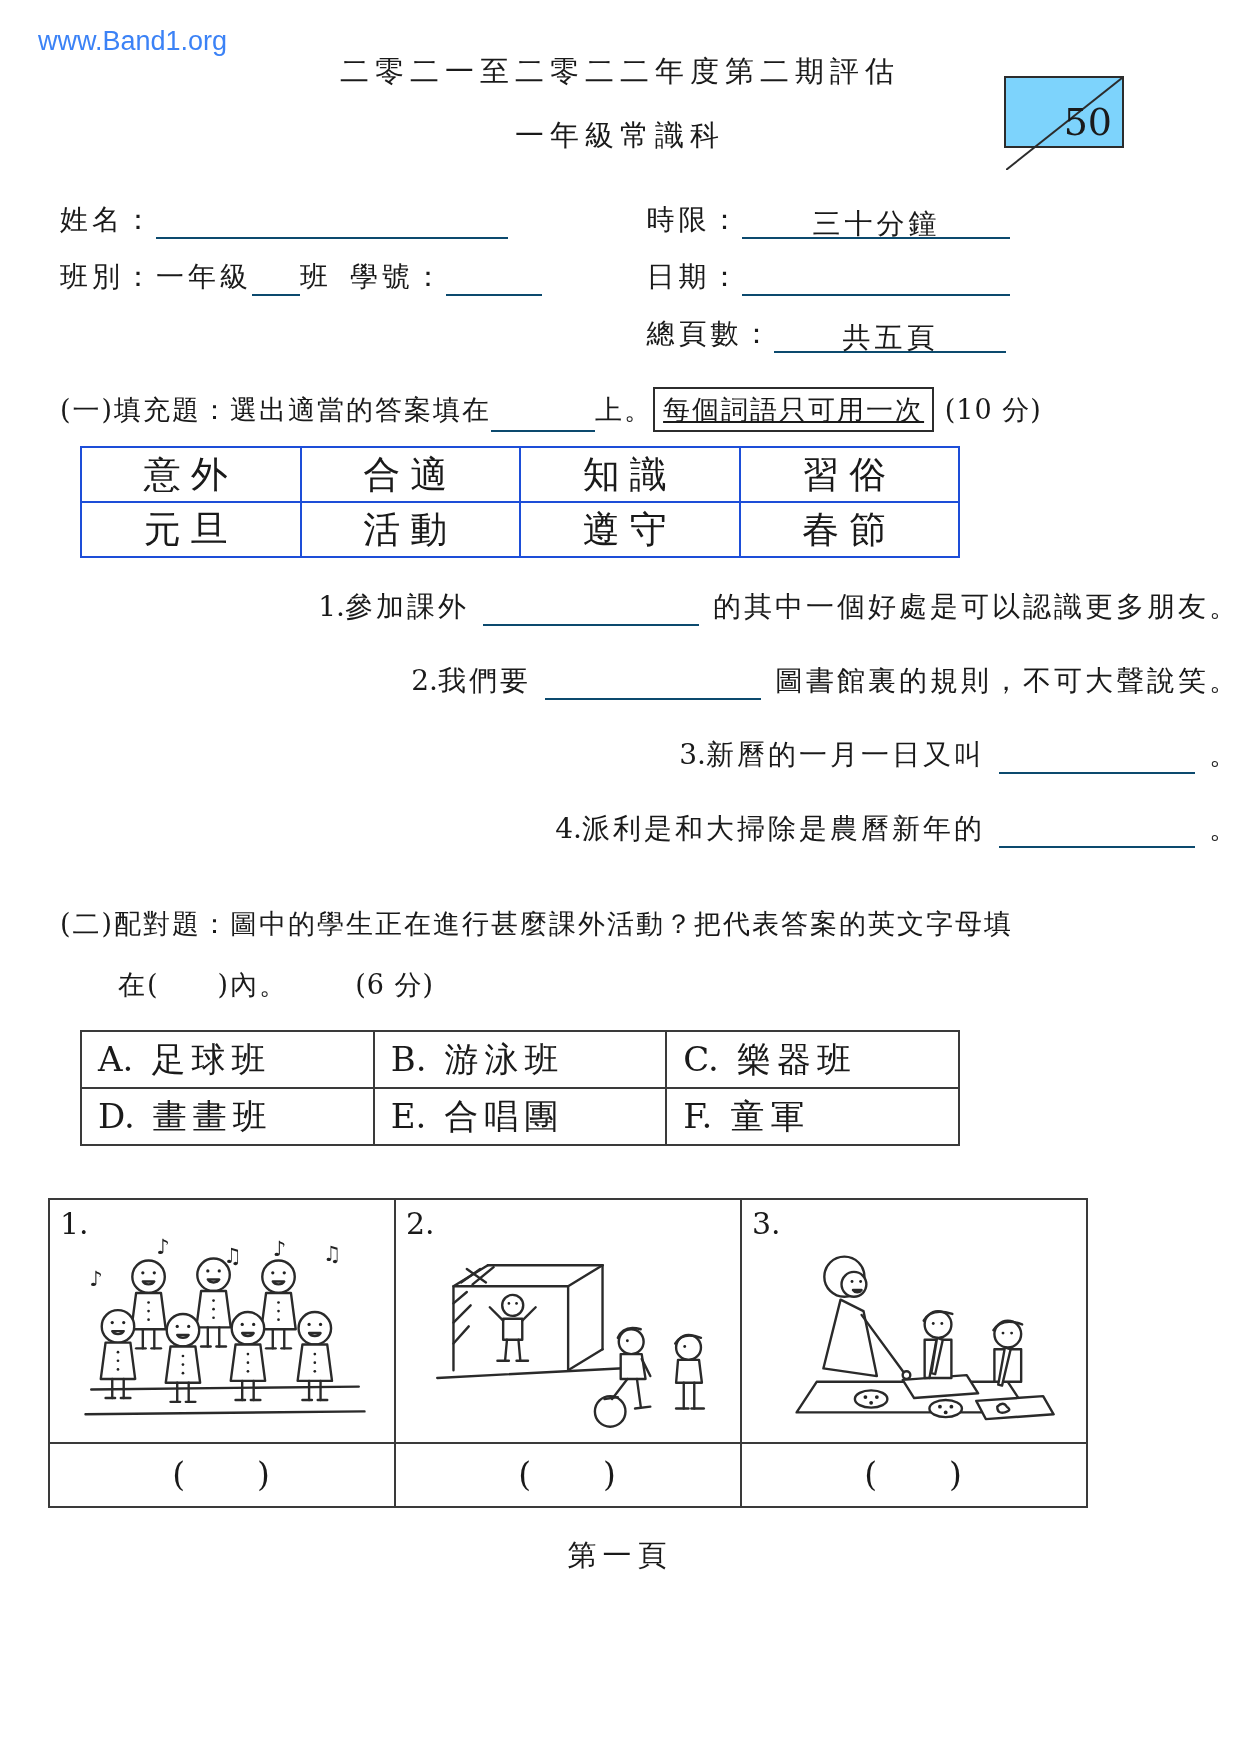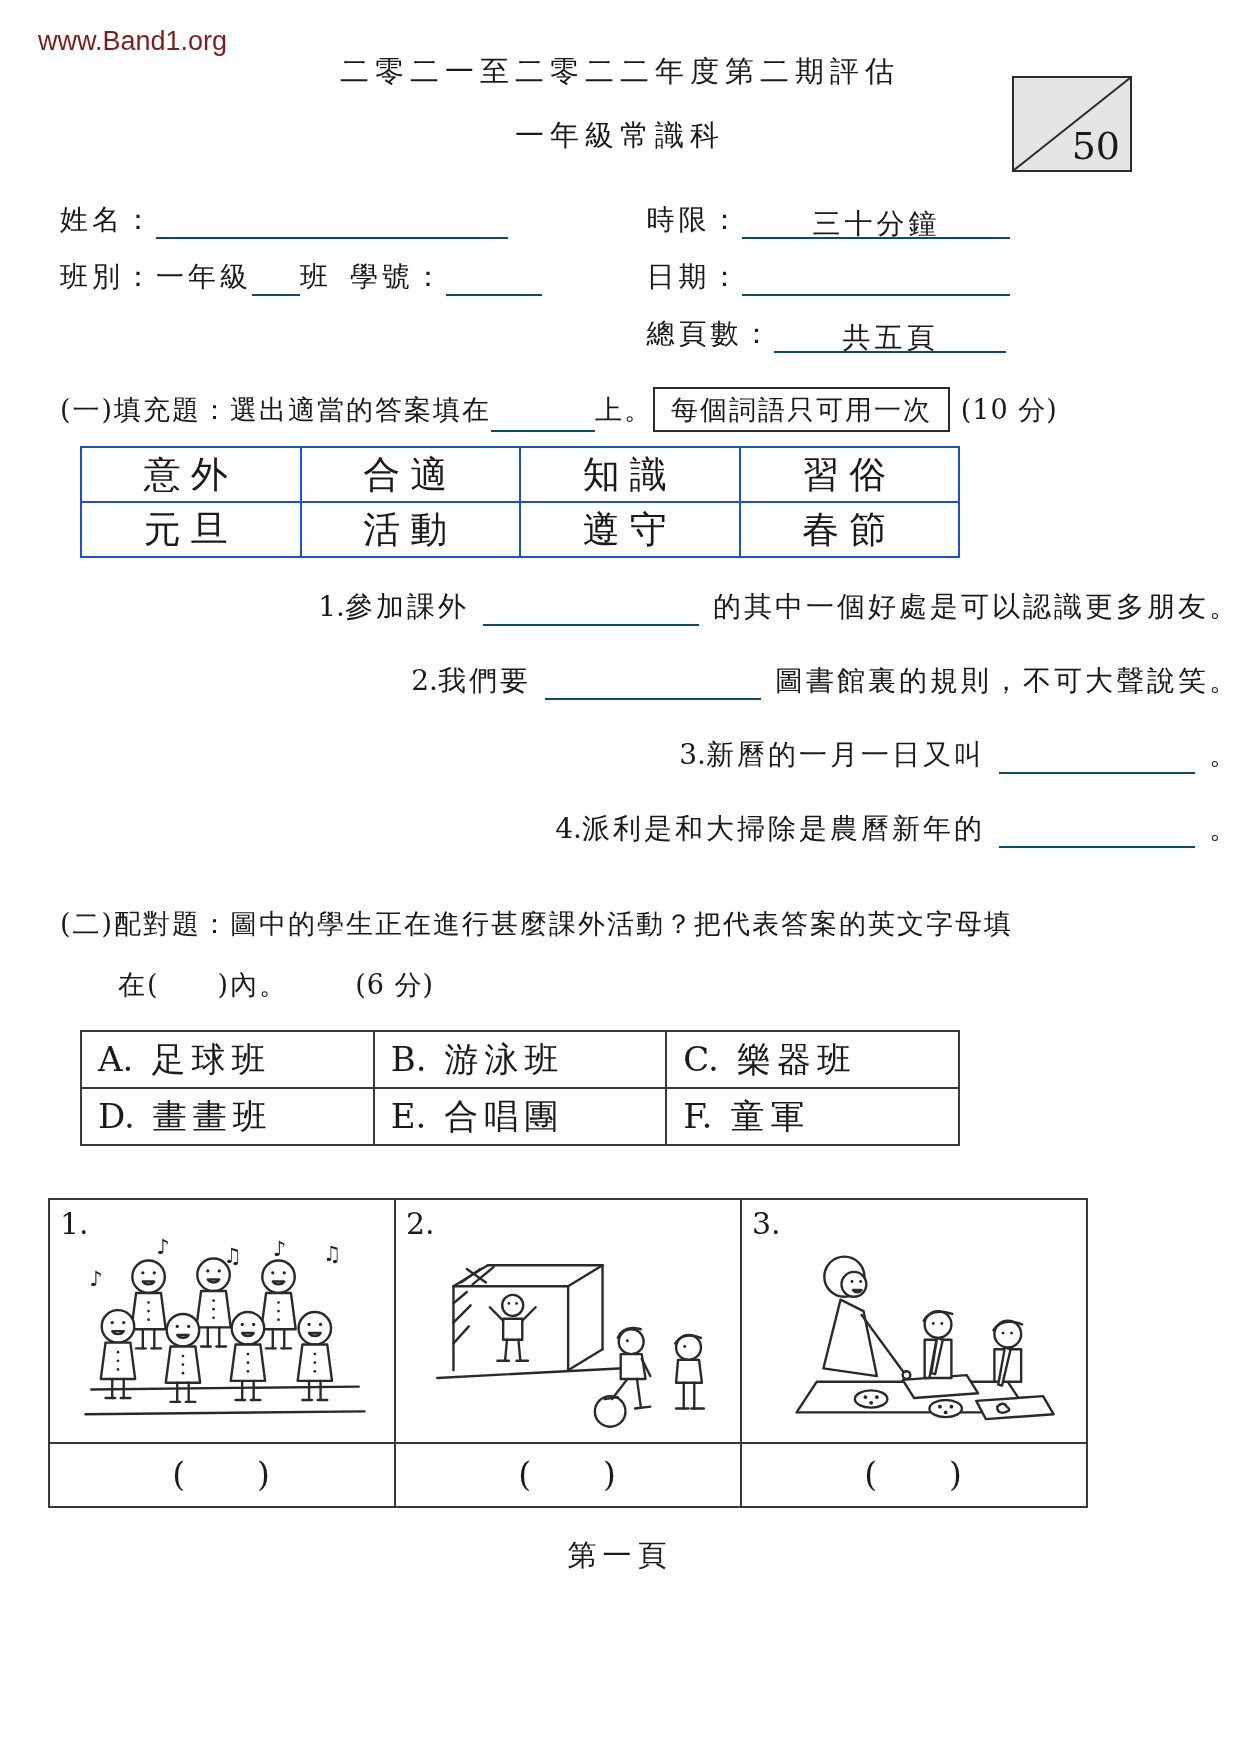--- a/index.html
+++ b/index.html
@@ -9,28 +9,28 @@
     width:1240px; height:1754px;
     margin:0 auto;
     background:#ffffff;
     color:#1a1a1a;
     font-family:"DejaVu Serif","Liberation Serif",serif;
     overflow:hidden;
   }
   .watermark {
     position:absolute; top:26px; left:38px;
     font-family:"Liberation Sans","DejaVu Sans",sans-serif;
-    font-size:27px; color:#7f1d1d;
+    font-size:27px; color:#3b82f6;
   }
   .header { padding-top:52px; text-align:center; }
   .header .line { font-size:29px; letter-spacing:6px; margin-bottom:24px; }
   .scorebox {
-    position:absolute; top:76px; right:108px;
-    width:120px; height:96px;
-    border:2px solid #2c2c2c; background:#e5e5e5;
+    position:absolute; top:76px; right:116px;
+    width:120px; height:72px;
+    border:2px solid #2c2c2c; background:#7dd3fc;
   }
   .scorebox svg { position:absolute; top:0; left:0; }
   .scorebox .score {
     position:absolute; right:10px; bottom:2px;
     font-size:38px; font-family:"DejaVu Serif",serif;
   }
   .info { margin:26px 60px 0 60px; font-size:28px; letter-spacing:4px; }
   .info-row { display:flex; height:57px; align-items:flex-end; }
   .info-left { width:52%; display:flex; align-items:flex-end; }
   .info-right { width:48%; display:flex; align-items:flex-end; padding-left:4px; }
@@ -40,21 +40,21 @@
     height:34px; vertical-align:bottom;
     text-align:center;
   }
   .u-name { width:352px; }
   .u-class { width:48px; }
   .u-sn { width:96px; }
   .u-right { width:268px; }
   .u-pages { width:232px; }
   .u-blank-head { width:104px; }
   .sec-heading { margin:34px 48px 0 60px; font-size:27px; letter-spacing:2px; line-height:1.45; }
-  .boxed { border:2px solid #2c2c2c; padding:1px 16px; display:inline-block; }
+  .boxed { border:2px solid #2c2c2c; padding:1px 8px; display:inline-block;text-decoration:underline; }
   .pts { letter-spacing:1px; }
   table.bank, table.options {
     border-collapse:collapse; margin:14px 0 0 80px;
     width:880px; table-layout:fixed;
   }
   table.bank td {
     border:2px solid #1d4ed8; height:55px;
     text-align:center; font-size:37px; letter-spacing:10px;
   }
   .questions { margin:30px 0 0 115px; font-size:28px; letter-spacing:3px;text-align:right; }

